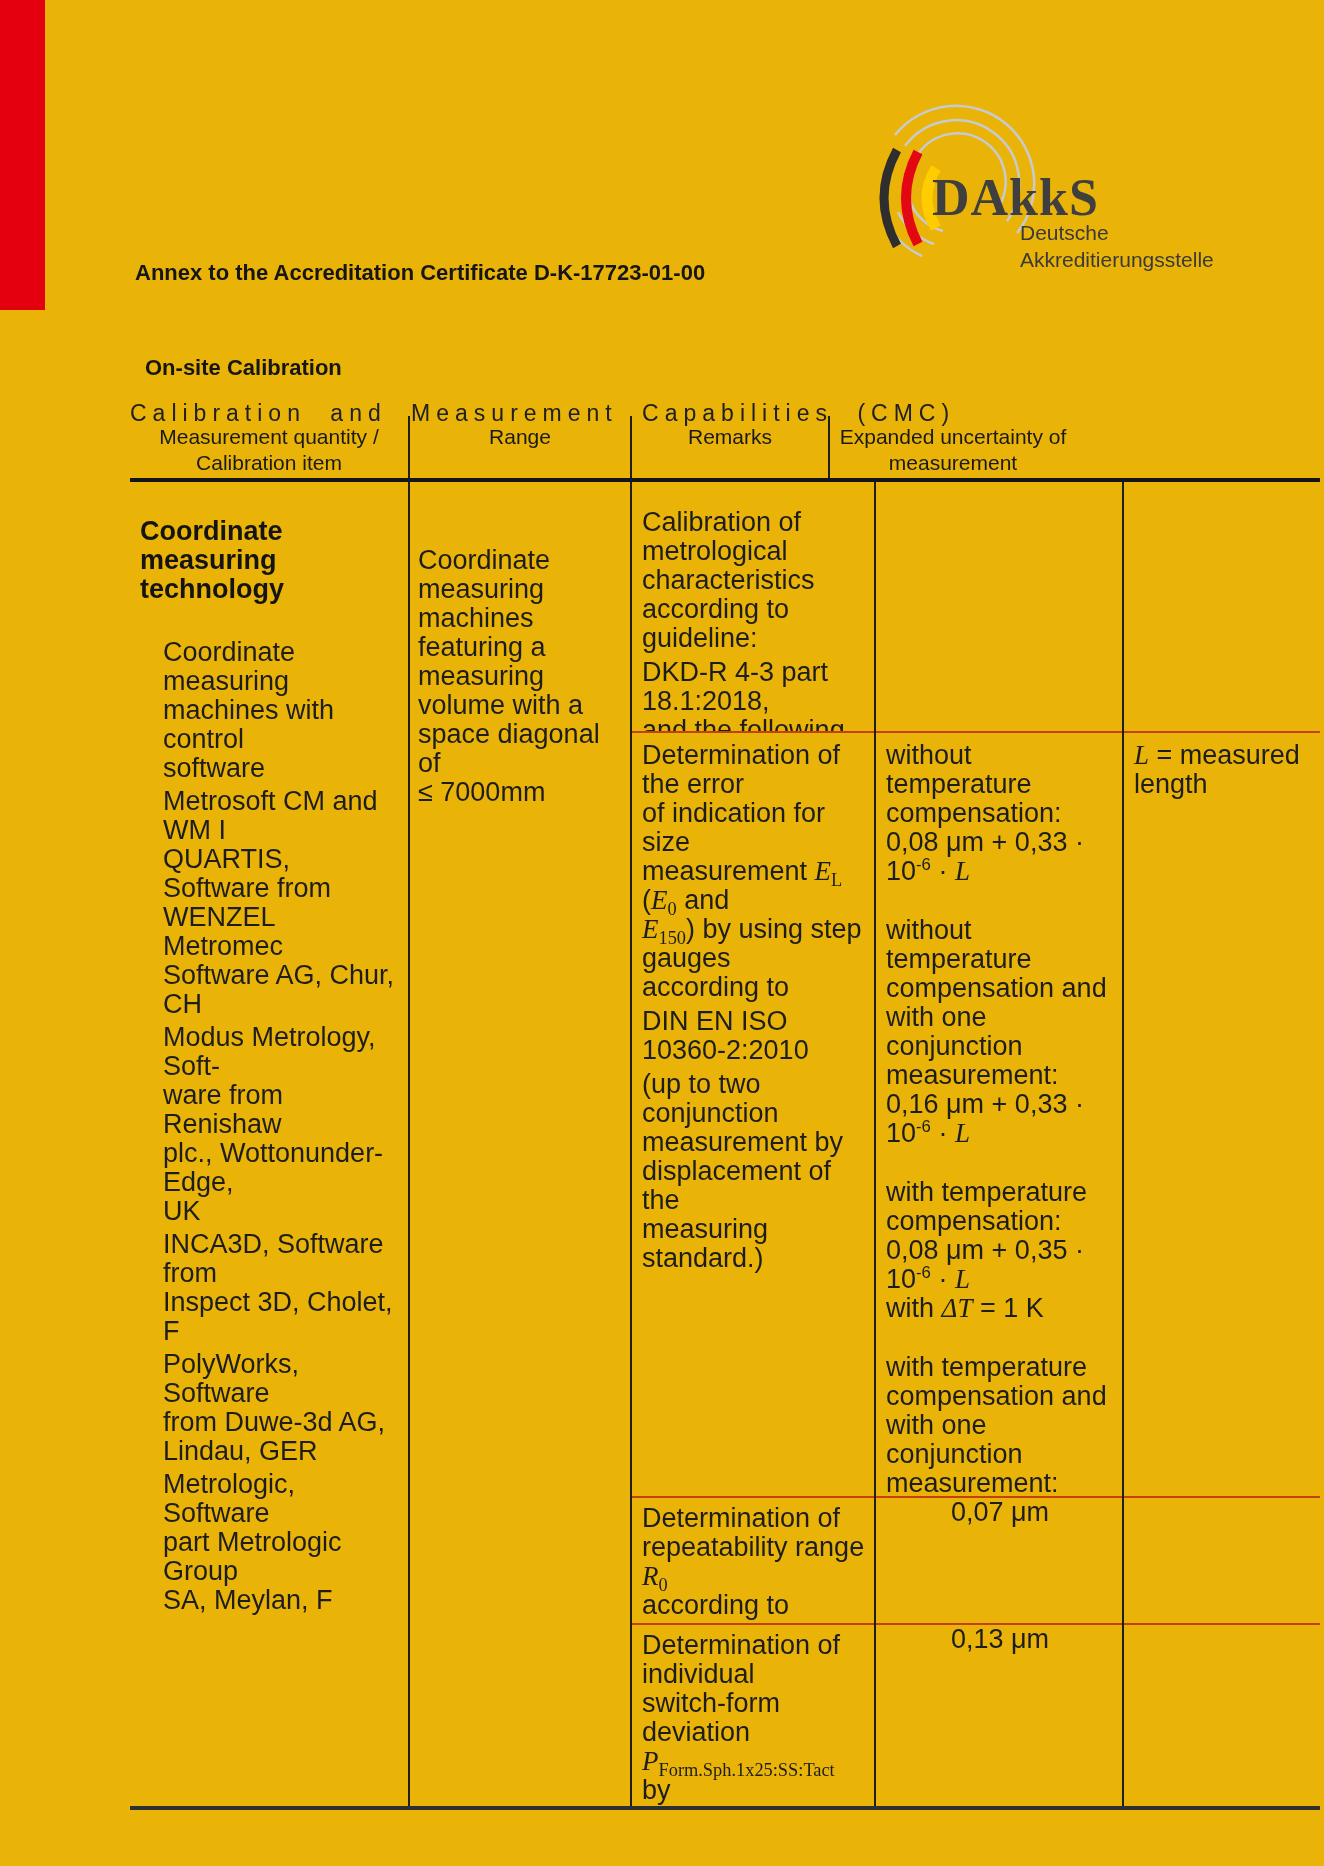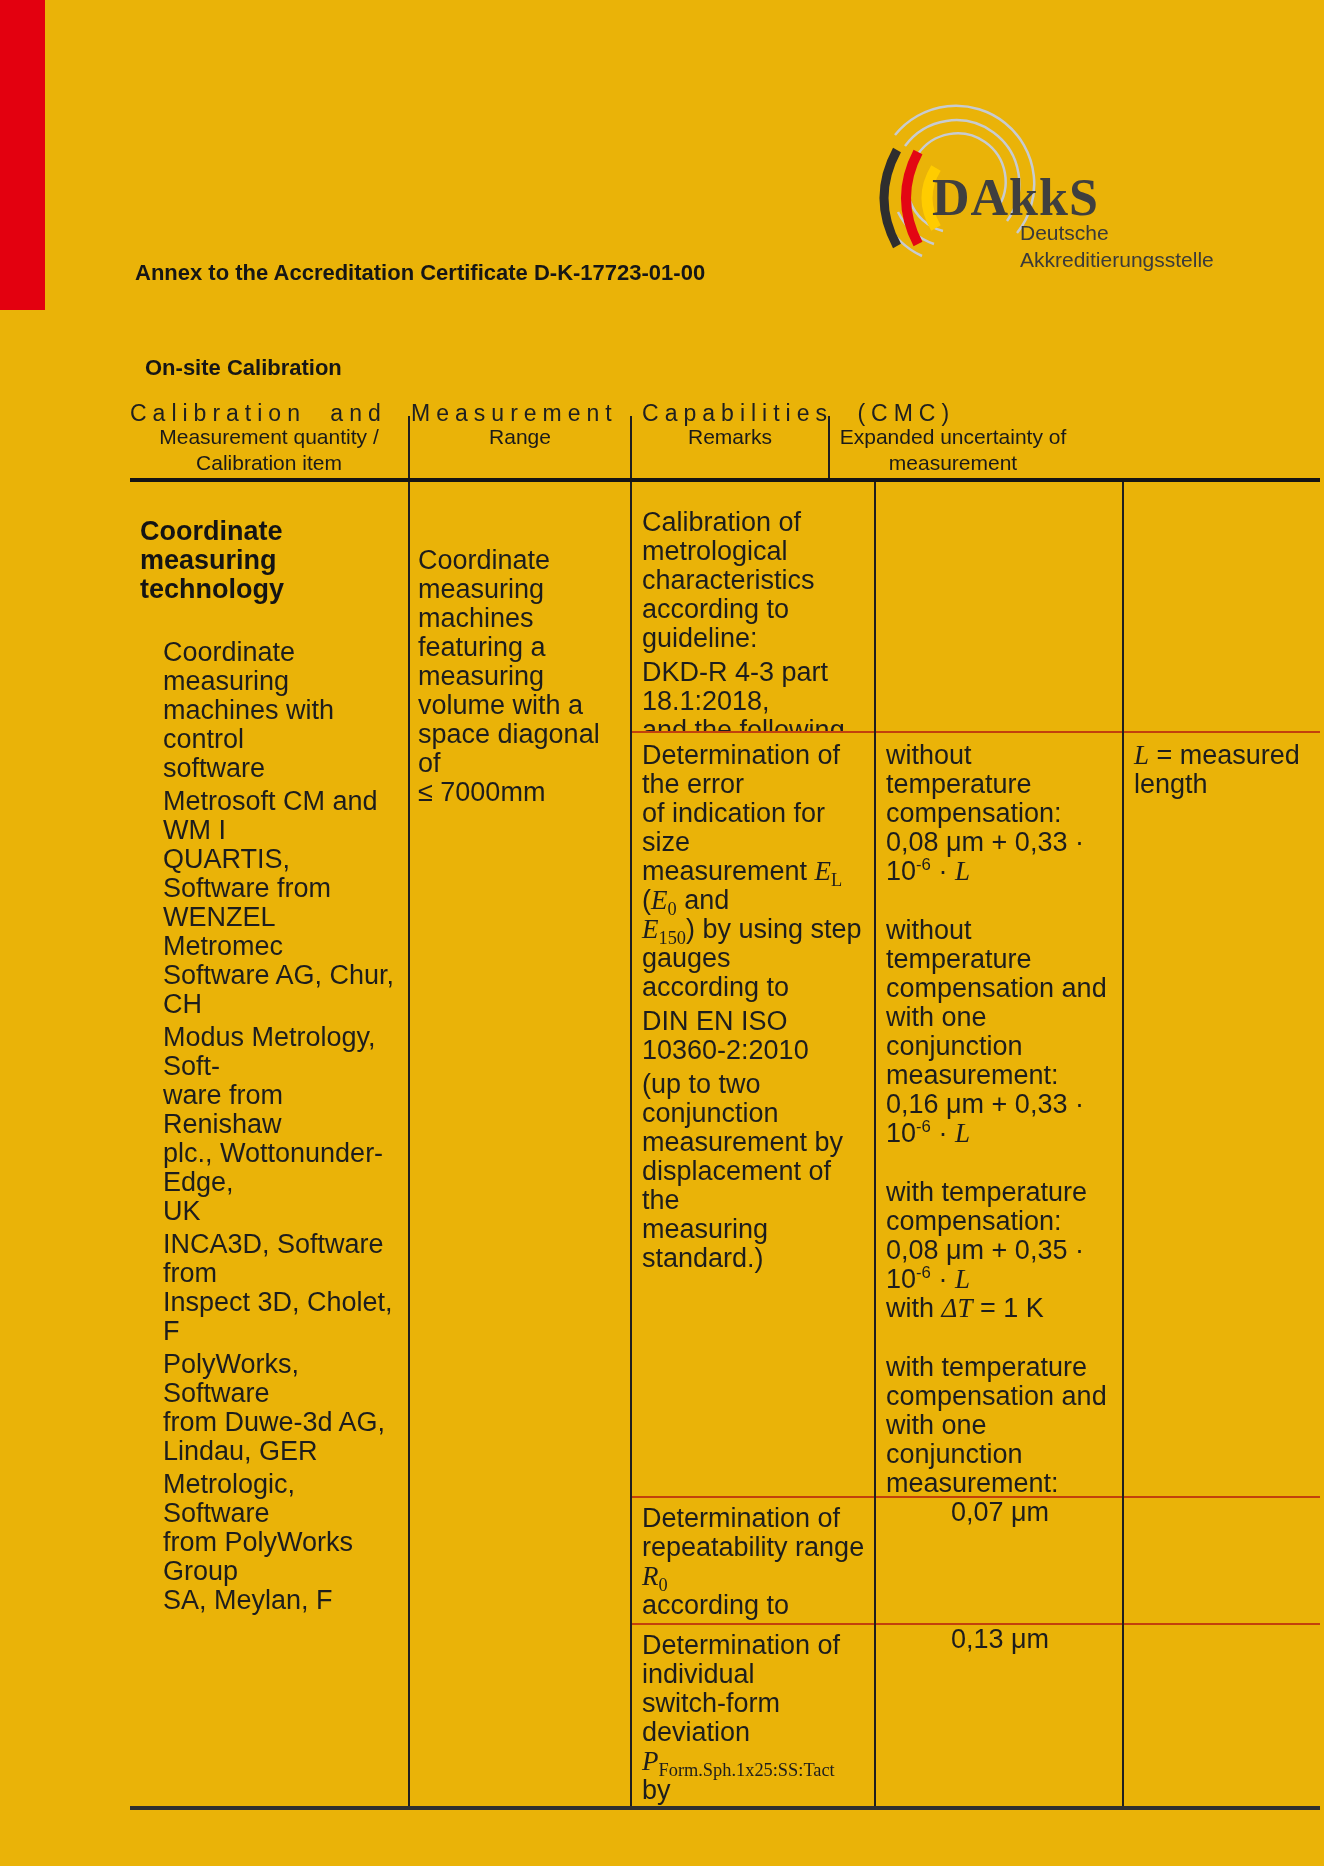--- a/index.html
+++ b/index.html
@@ -167,21 +167,21 @@
 software</p><p>Metrosoft CM and WM I
 QUARTIS, Software from
 WENZEL Metromec
 Software AG, Chur, CH</p><p>Modus Metrology, Soft-
 ware from Renishaw
 plc., Wottonunder-Edge,
 UK</p><p>INCA3D, Software from
 Inspect 3D, Cholet, F</p><p>PolyWorks, Software
 from Duwe-3d AG,
 Lindau, GER</p><p>Metrologic, Software
-from PolyWorks Group
+part Metrologic Group
 SA, Meylan, F</p></div>
       </div>
 
       <div class="col w2 sep cell-text range-cell">Coordinate measuring
 machines featuring a
 measuring volume with a
 space diagonal of
 ≤ 7000mm</div>
 
       <div class="col w3 sep">

